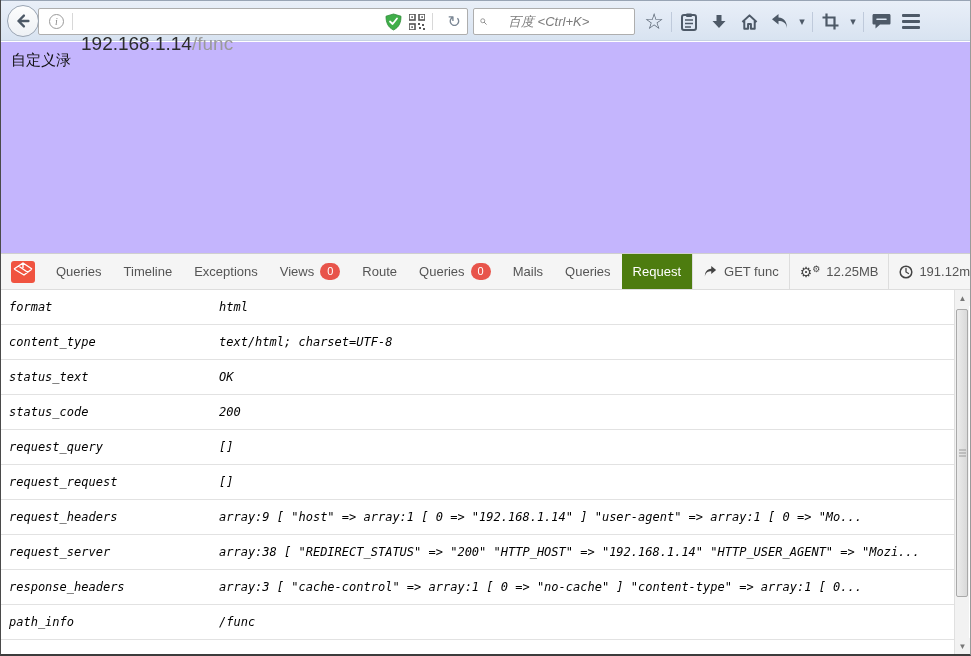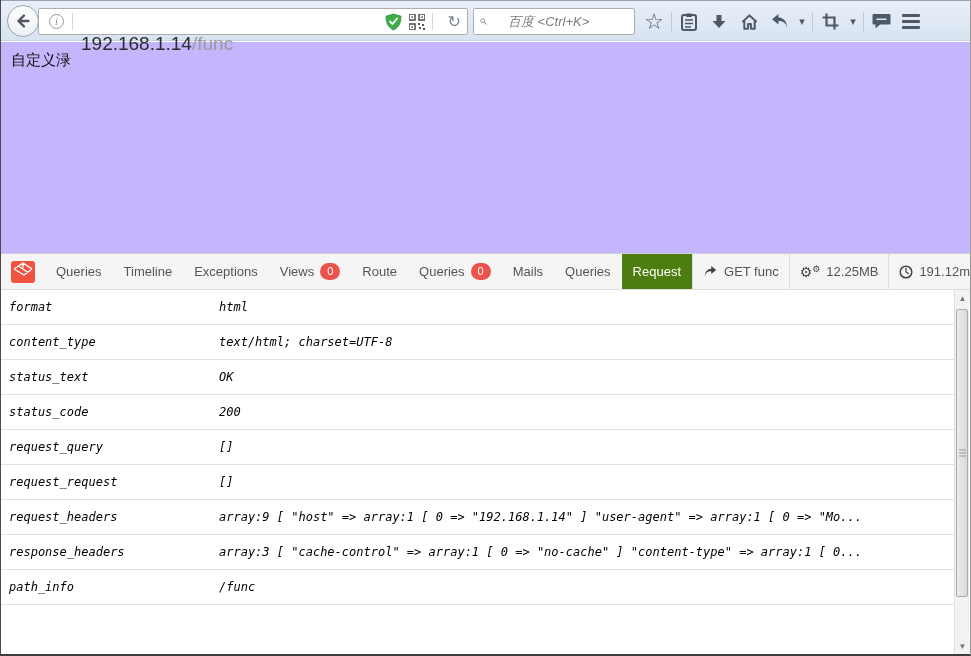--- a/index.html
+++ b/index.html
@@ -307,20 +307,24 @@
     </div>
   <div class="kv-row">
       <span class="kv-key">request_request</span>
       <span class="kv-val">[]</span>
     </div>
   <div class="kv-row">
       <span class="kv-key">request_headers</span>
       <span class="kv-val">array:9 [ "host" =&gt; array:1 [ 0 =&gt; "192.168.1.14" ] "user-agent" =&gt; array:1 [ 0 =&gt; "Mo...</span>
     </div>
   <div class="kv-row">
+      <span class="kv-key">request_server</span>
+      <span class="kv-val">array:38 [ "REDIRECT_STATUS" =&gt; "200" "HTTP_HOST" =&gt; "192.168.1.14" "HTTP_USER_AGENT" =&gt; "Mozi...</span>
+    </div>
+  <div class="kv-row">
       <span class="kv-key">response_headers</span>
       <span class="kv-val">array:3 [ "cache-control" =&gt; array:1 [ 0 =&gt; "no-cache" ] "content-type" =&gt; array:1 [ 0...</span>
     </div>
   <div class="kv-row">
       <span class="kv-key">path_info</span>
       <span class="kv-val">/func</span>
     </div>
 </div>
 
 <div class="scrollbar">

